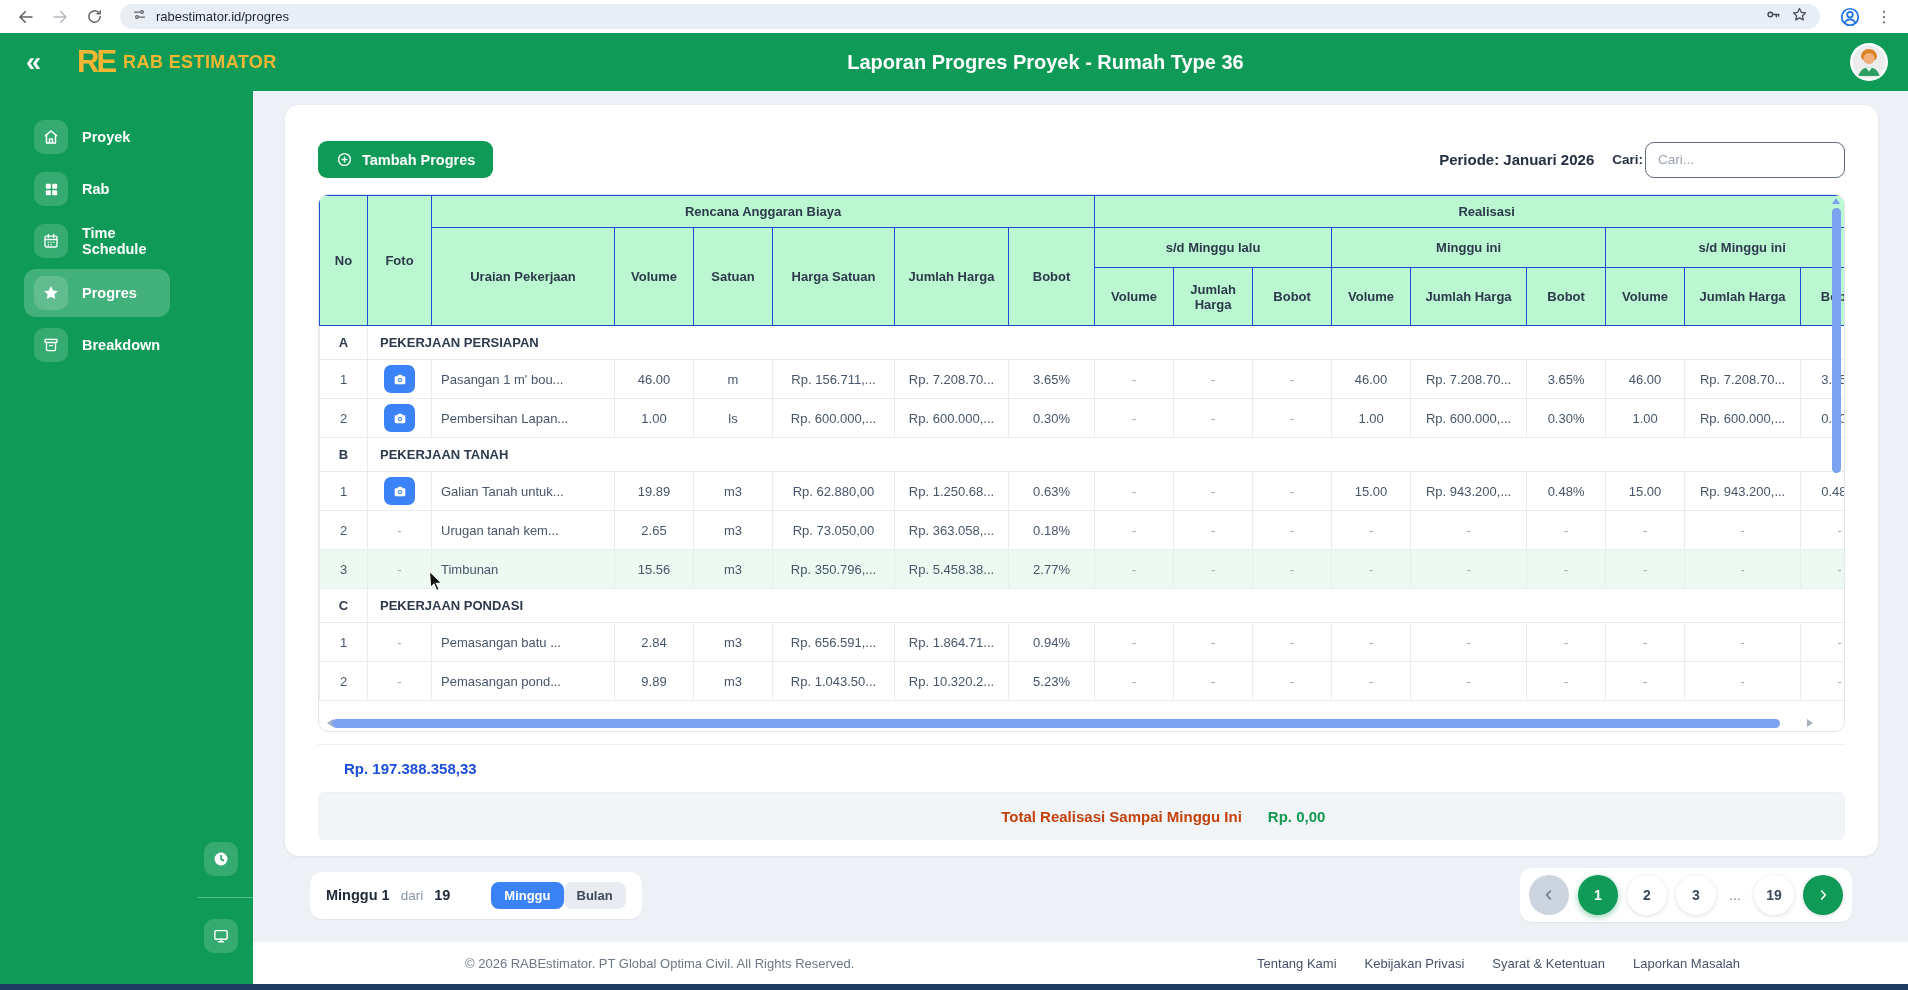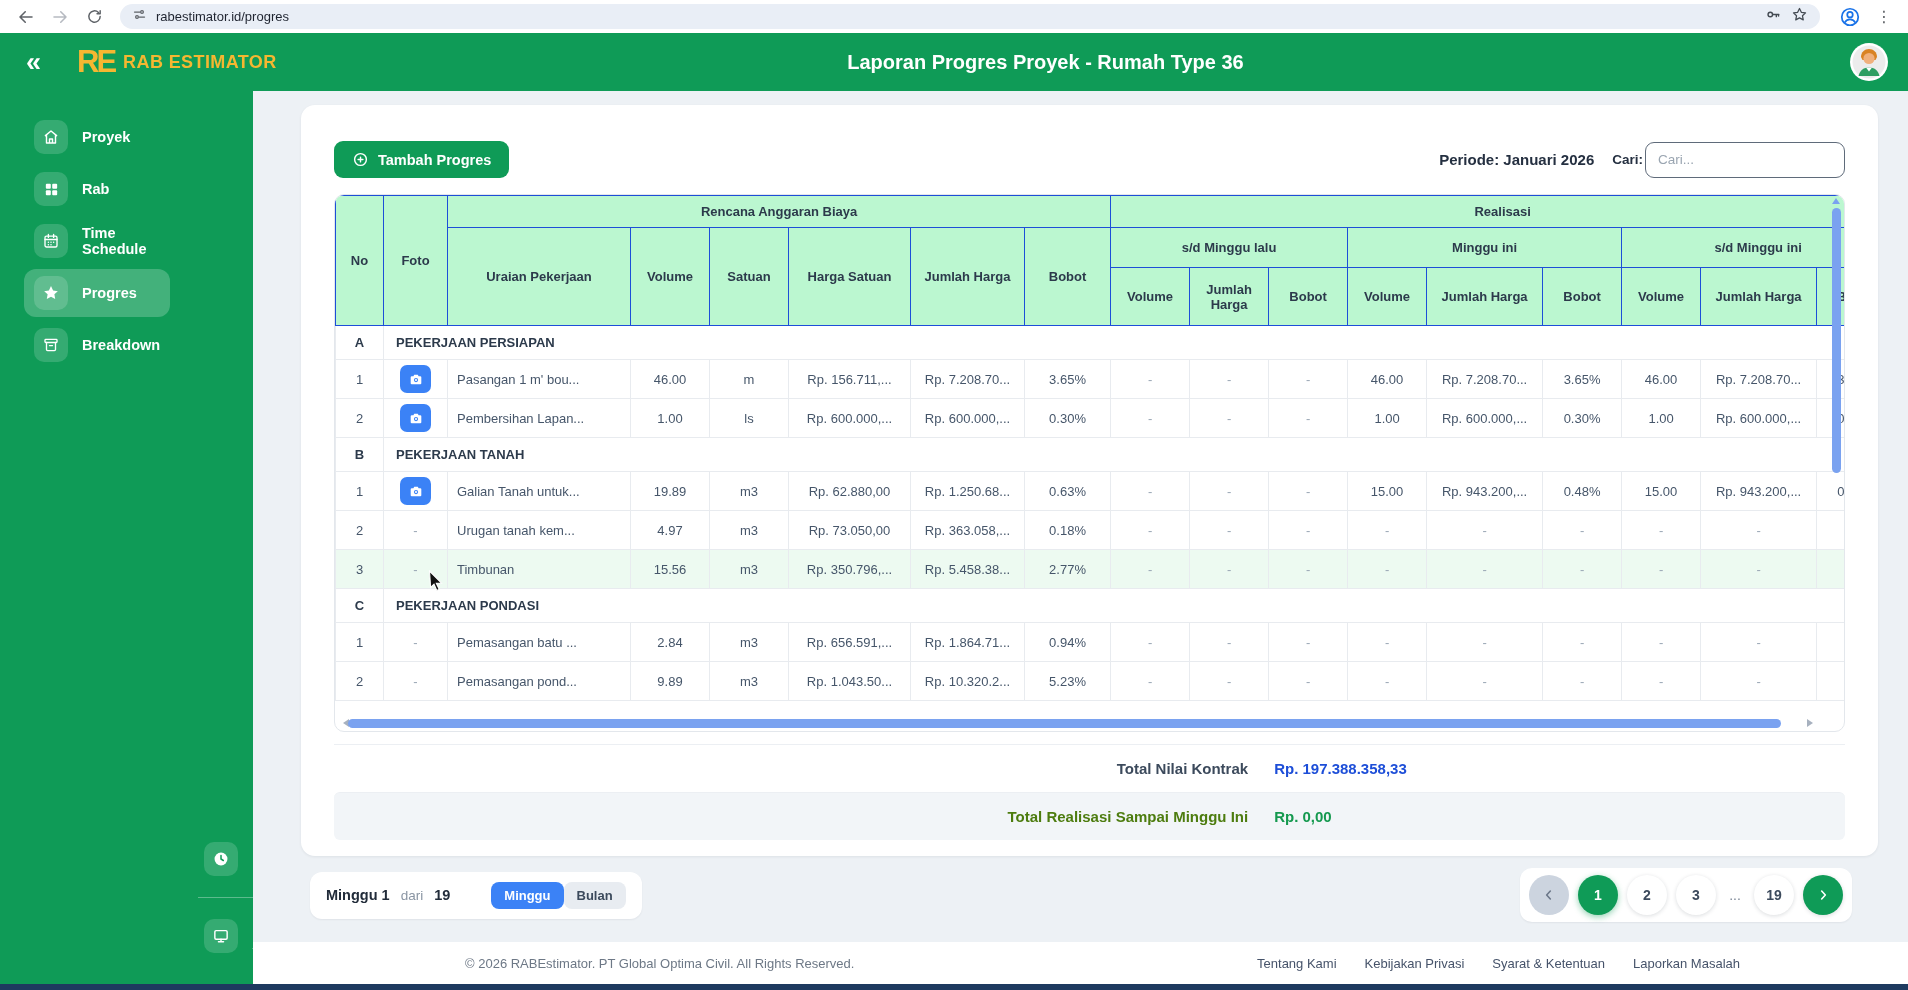--- a/index.html
+++ b/index.html
@@ -29,21 +29,21 @@
   .sidebar { width:253px; background:var(--brand-green,#0f9b57); display:flex; padding:18px 12px 26px; flex-shrink:0; }
   .nav-item { display:flex; align-items:center; gap:14px; margin:4px 12px; padding:7px 10px; border-radius:12px; color:#fff; font-size:14.5px; font-weight:600; cursor:pointer; }
   .nav-item.active { background:rgba(255,255,255,.22); }
   .icon-box { width:34px; height:34px; border-radius:10px; background:rgba(255,255,255,.16); display:flex; align-items:center; justify-content:center; flex-shrink:0; }
   .icon-box svg { display:block; }
   .sidebar-bottom { margin-top:auto; }
   .side-divider { height:1px; background:rgba(255,255,255,.32); margin:14px 16px; }
   .chev-up { margin-left:auto; opacity:.9; display:flex; }
 
   .main { flex:1; background:var(--page-bg,#edf1f5); position:relative; overflow:hidden; }
-  .panel { margin:14px 30px 0 48px; background:#fff; border-radius:14px; padding:36px 33px 16px; box-shadow:0 1px 3px rgba(16,24,40,.07); }
+  .panel { margin:14px 30px 0 32px; background:#fff; border-radius:14px; padding:36px 33px 16px; box-shadow:0 1px 3px rgba(16,24,40,.07); }
 
   
   .toolbar { display:flex; align-items:center; justify-content:space-between; margin-bottom:16px; }
   .add-btn { display:inline-flex; align-items:center; gap:9px; background:var(--brand-green,#0f9b57); color:#fff; border:none; border-radius:9px; padding:10px 18px; font-size:14.5px; font-weight:600; font-family:inherit; cursor:pointer; }
   .toolbar-right { display:flex; align-items:center; gap:18px; }
   .periode { font-size:15px; font-weight:700; color:#253041; }
   .search-group { display:flex; align-items:center; gap:2px; }
   .search-label { font-size:13.5px; font-weight:700; color:#253041; }
   .search-input { width:200px; height:36px; border:1px solid #5f6b7a; border-radius:9px; padding:0 12px; font-size:13.5px; font-family:inherit; color:#253041; outline:none; background:#fff; }
   .search-input::placeholder { color:#9aa5b1; }
@@ -69,21 +69,21 @@
   .hsb-thumb { position:absolute; left:4px; width:97%; height:9px; background:var(--scrollbar-blue,#7aa2f0); border-radius:5px; cursor:pointer; }
   .hsb-arr { position:absolute; bottom:1px; width:0; height:0; border-top:4px solid transparent; border-bottom:4px solid transparent; }
   .hsb-arr.left { left:-1px; border-right:6px solid #a7b1bf; }
   .hsb-arr.right { right:8px; border-left:6px solid #a7b1bf; }
 
   
   .totals { margin-top:12px; }
   .total-row { display:flex; align-items:center; height:48px; border-top:1px solid #eceff3; }
   .t-label { width:60.5%; text-align:right; font-size:15px; font-weight:600; color:#3c4a5c; }
   .total-row.alt { background:#f2f5f8; border-radius:6px; }
-  .total-row.alt .t-label { font-weight:700; color:#4d7c0f; }
+  .total-row.alt .t-label { font-weight:700; color:#c2410c; }
   .t-value { margin-left:26px; font-size:15px; font-weight:800; color:#1d4ed8; }
   .t-value.green { color:var(--success-green,#15994f); }
 
   
   .pagerow { display:flex; justify-content:space-between; align-items:center; margin:12px 30px 0 32px; padding:0 26px 0 25px; }
   .pg-left { background:#fff; border-radius:12px; padding:10px 16px; display:flex; align-items:center; gap:9px; box-shadow:0 1px 2px rgba(16,24,40,.06); }
   .pg-week,.pg-total { font-weight:700; color:#222c3a; font-size:14.5px; }
   .pg-sep { color:#8a95a3; font-size:13.5px; padding:0 2px; }
   .toggle { display:flex; gap:0; margin-left:32px; }
   .tg { border:none; border-radius:8px; padding:6px 13px; font-size:13px; font-weight:600; font-family:inherit; cursor:pointer; }
@@ -417,21 +417,21 @@
                   <td>Rp. 943.200,...</td>
                   <td>0.48%</td>
                   <td>15.00</td>
                   <td>Rp. 943.200,...</td>
                   <td>0.48%</td>
                 </tr>
                 <tr class="data-row">
                   <td>2</td>
                   <td class="dash">-</td>
                   <td class="c-uraian">Urugan tanah kem...</td>
-                  <td>4.97</td>
+                  <td>2.65</td>
                   <td>m3</td>
                   <td>Rp. 73.050,00</td>
                   <td>Rp. 363.058,...</td>
                   <td>0.18%</td>
                   <td class="dash">-</td>
                   <td class="dash">-</td>
                   <td class="dash">-</td>
                   <td class="dash">-</td>
                   <td class="dash">-</td>
                   <td class="dash">-</td>
@@ -509,21 +509,20 @@
           </div>
         <div class="hsb">
             <span class="hsb-arr left"></span>
             <span class="hsb-thumb"></span>
             <span class="hsb-arr right"></span>
           </div>
       </div>
 
       <div class="totals">
         <div class="total-row">
-          <div class="t-label">Total Nilai Kontrak</div>
           <div class="t-value">Rp. 197.388.358,33</div>
         </div>
         <div class="total-row alt">
           <div class="t-label">Total Realisasi Sampai Minggu Ini</div>
           <div class="t-value green">Rp. 0,00</div>
         </div>
       </div>
     </div>
 
     <div class="pagerow">

